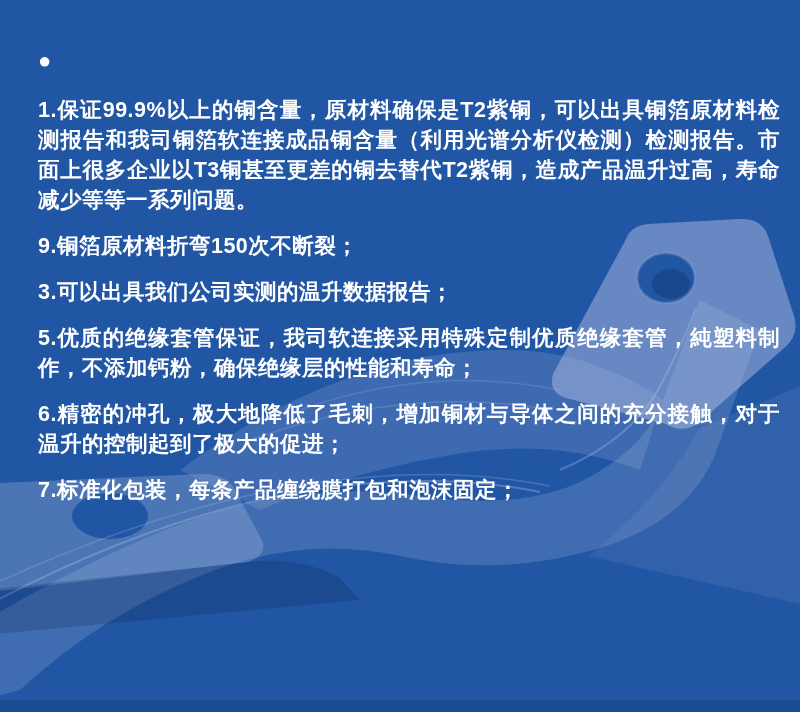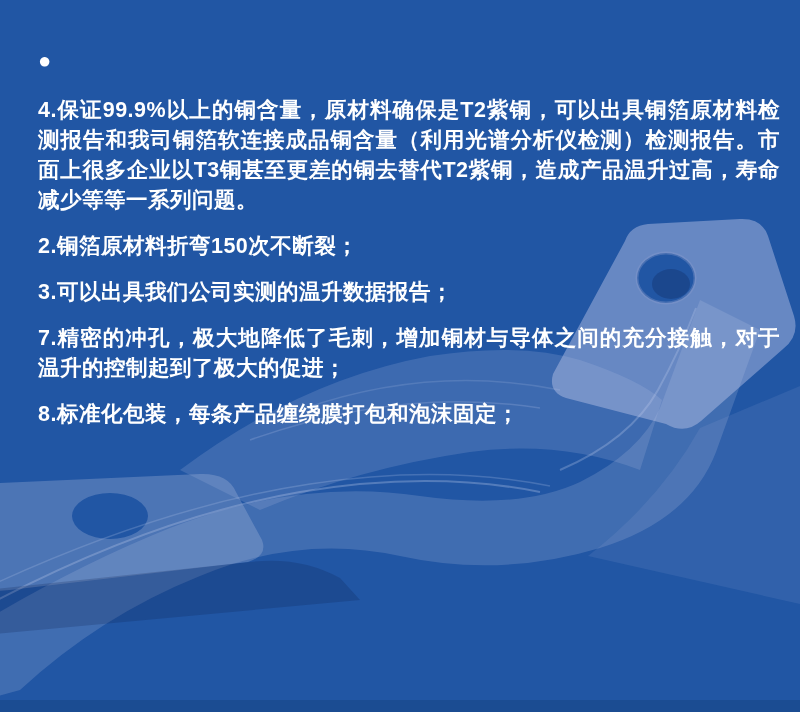--- a/index.html
+++ b/index.html
@@ -62,19 +62,20 @@
     <path d="M -70 596 L 250 562 Q 300 556 340 578 L 360 600 L -70 640 Z" fill="rgba(12,32,78,0.22)"></path>
   </svg>
 
   <div class="footer-strip" style="background: rgb(27, 76, 146);"></div>
 
   <div class="content" style="color: rgb(255, 255, 255);">
     <h1 class="title">
         <span class="bullet">●</span>
       </h1>
 
-    <p class="item">4.保证99.9%以上的铜含量，原材料确保是T2紫铜，可以出具铜箔原材料检测报告和我司铜箔软连接成品铜含量（利用光谱分析仪检测）检测报告。市面上很多企业以T3铜甚至更差的铜去替代T2紫铜，造成产品温升过高，寿命减少等等一系列问题。</p>
-    <p class="item">2.铜箔原材料折弯150次不断裂；</p>
+    <p class="item">1.保证99.9%以上的铜含量，原材料确保是T2紫铜，可以出具铜箔原材料检测报告和我司铜箔软连接成品铜含量（利用光谱分析仪检测）检测报告。市面上很多企业以T3铜甚至更差的铜去替代T2紫铜，造成产品温升过高，寿命减少等等一系列问题。</p>
+    <p class="item">9.铜箔原材料折弯150次不断裂；</p>
     <p class="item">3.可以出具我们公司实测的温升数据报告；</p>
-    <p class="item">7.精密的冲孔，极大地降低了毛刺，增加铜材与导体之间的充分接触，对于温升的控制起到了极大的促进；</p>
-    <p class="item">8.标准化包装，每条产品缠绕膜打包和泡沫固定；</p>
+    <p class="item">5.优质的绝缘套管保证，我司软连接采用特殊定制优质绝缘套管，純塑料制作，不添加钙粉，确保绝缘层的性能和寿命；</p>
+    <p class="item">6.精密的冲孔，极大地降低了毛刺，增加铜材与导体之间的充分接触，对于温升的控制起到了极大的促进；</p>
+    <p class="item">7.标准化包装，每条产品缠绕膜打包和泡沫固定；</p>
   </div>
 </div>
 
 </body></html>

